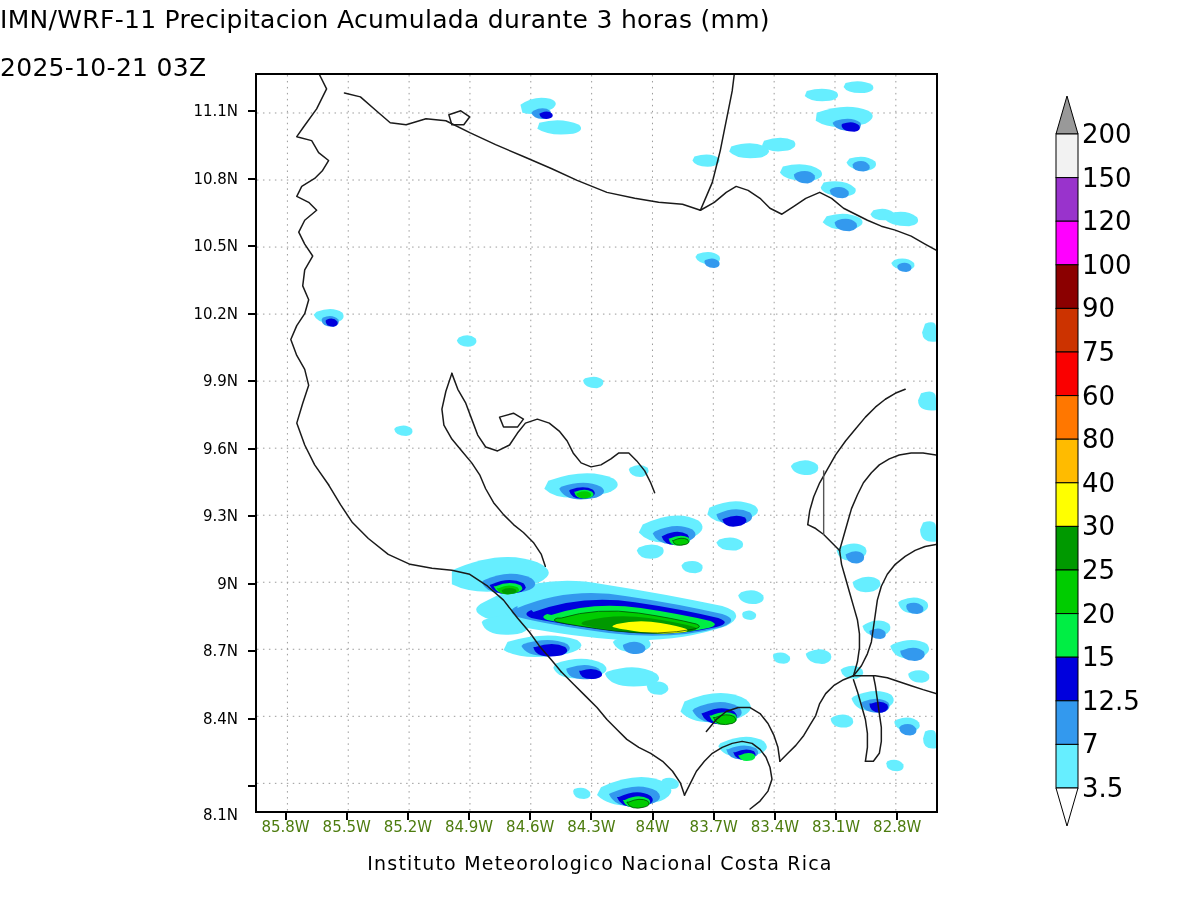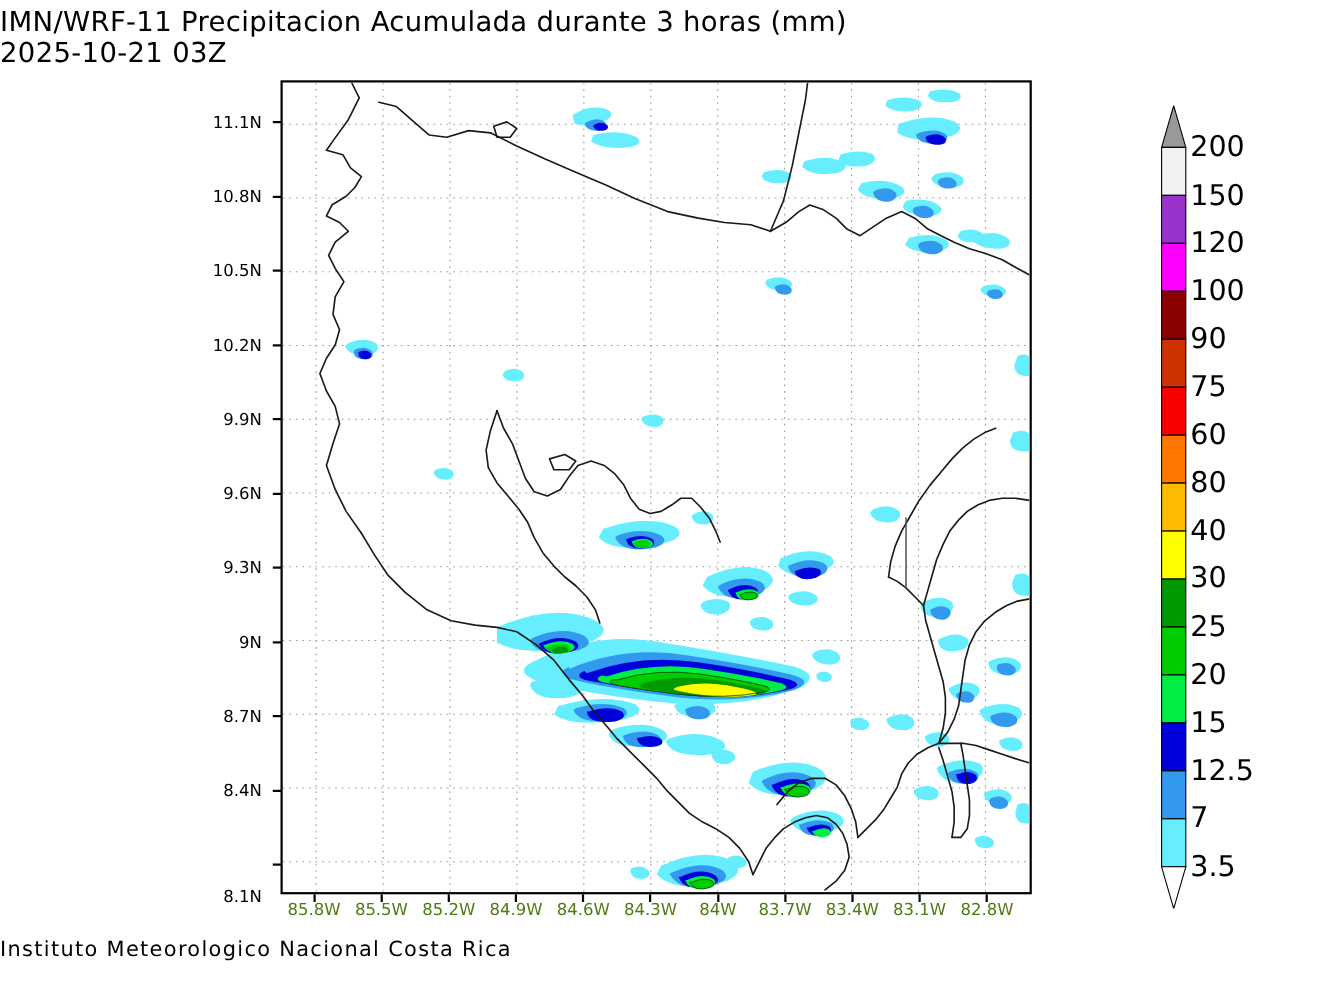--- a/index.html
+++ b/index.html
@@ -28,20 +28,21 @@
     font-size: 25px;
     color: #000;
     letter-spacing: 0.3px;
     font-family: "DejaVu Sans", sans-serif;
     font-weight: 400;
   }
   #title-line-2 {
     font-size: 25px;
     color: #000;
     letter-spacing: 0.3px;
+    margin-top: 20px;
   }
 
   
   #plot-frame {
     position: absolute;
     left: 255px;
     top: 73px;
     width: 683px;
     height: 740px;
     border: 2px solid #000;
@@ -118,21 +119,21 @@
     height: 7px;
     background: #000;
   }
 
   
   #footer-credit {
     position: absolute;
     left: 0;
     top: 852px;
     width: 1200px;
-    text-align: left;
+    text-align: center;
     font-size: 19px;
     color: #000;
     letter-spacing: 1.2px;
     font-family: "DejaVu Sans", sans-serif;
   }
 
   
   #colorbar {
     position: absolute;
     left: 1048px;

